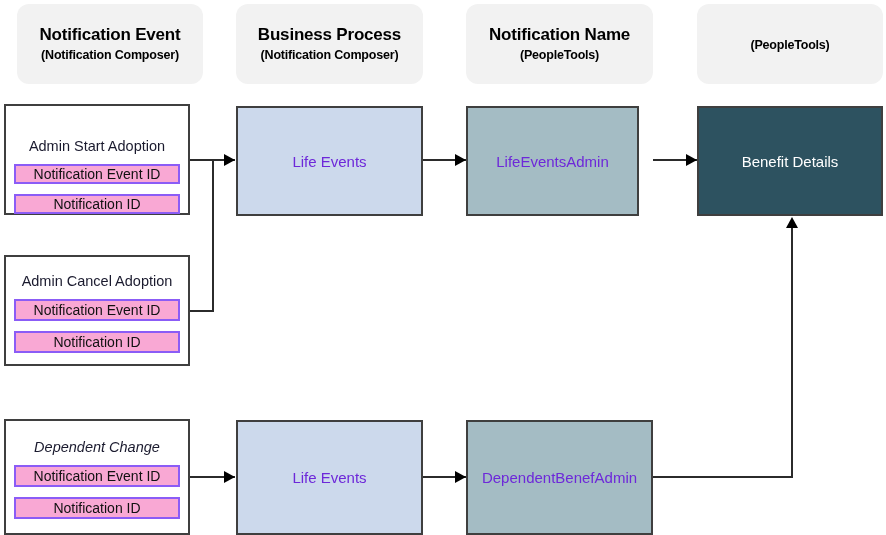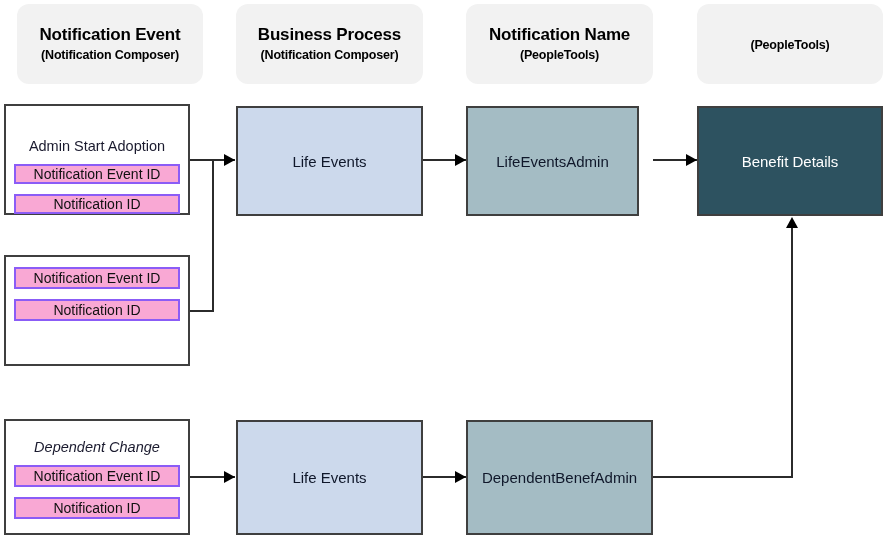--- a/index.html
+++ b/index.html
@@ -79,21 +79,21 @@
   
   .node {
     position: absolute;
     box-sizing: border-box;
     border: 2px solid #3f3f3f;
     display: flex;
     align-items: center;
     justify-content: center;
     text-align: center;
     font-size: 15px;
-    color: #0f172a;
+    color: #6d28d9;
   }
   .node.process   { background: #ccd9ec; }
   .node.name      { background: #a4bcc4; }
   .node.category  { background: #2d5260; color: #ffffff; }
 
   
   .hline, .vline {
     position: absolute;
     background: #2b2b2b;
   }
@@ -139,20 +139,21 @@
     <div class="ch-sub">(PeopleTools)</div>
   </div>
 
   <div class="event-group" style="left:4px; top:104px; width:186px; height:111px;">
     <div class="eg-title" style="margin-top:32px;">Admin Start Adoption</div>
     <div class="chip" style="margin-top:10px; height:22px;">Notification Event ID</div>
     <div class="chip" style="margin-top:10px; height:22px;">Notification ID</div>
   </div>
 
   <div class="event-group" style="left:4px; top:255px; width:186px; height:111px;">
+    <div class="eg-title" style="margin-top:16px;">Admin Cancel Adoption</div>
     <div class="chip" style="margin-top:10px; height:22px;">Notification Event ID</div>
     <div class="chip" style="margin-top:10px; height:22px;">Notification ID</div>
   </div>
 
   <div class="event-group" style="left:4px; top:419px; width:186px; height:116px;">
     <div class="eg-title" style="margin-top:18px;font-style:italic;">Dependent Change</div>
     <div class="chip" style="margin-top:10px; height:22px;">Notification Event ID</div>
     <div class="chip" style="margin-top:10px; height:22px;">Notification ID</div>
   </div>
 

